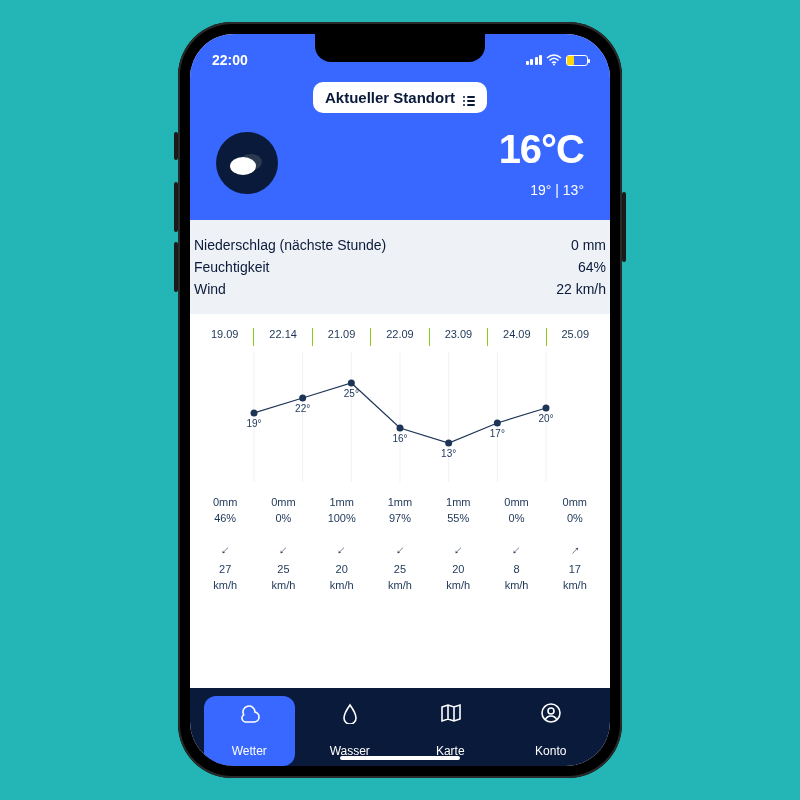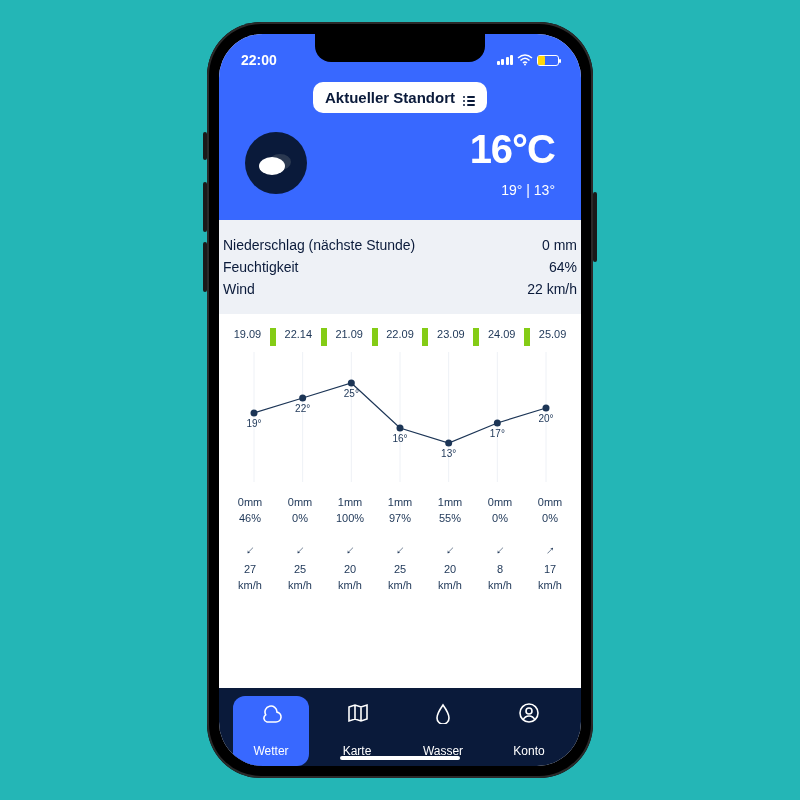--- a/index.html
+++ b/index.html
@@ -3,21 +3,21 @@
 <meta charset="utf-8">
 <style>
   * { box-sizing: border-box; margin: 0; padding: 0; }
   body {
     width: 800px; height: 800px;
     background: #24b6b6;
     font-family: -apple-system, BlinkMacSystemFont, "Segoe UI", sans-serif;
     display: flex; align-items: center; justify-content: center;
   }
   .device {
-    width: 386px; height: 756px;
+    width: 444px; height: 756px;
     background: #000; border-radius: 54px;
     padding: 12px; position: relative;
     box-shadow: 0 0 0 2px #2a2a2a inset;
   }
   .btn-side { position: absolute; background: #1a1a1a; border-radius: 2px; }
   .btn-l1 { left: -4px; top: 110px; width: 4px; height: 28px; }
   .btn-l2 { left: -4px; top: 160px; width: 4px; height: 50px; }
   .btn-l3 { left: -4px; top: 220px; width: 4px; height: 50px; }
   .btn-r  { right: -4px; top: 170px; width: 4px; height: 70px; }
   .screen {
@@ -71,21 +71,21 @@
     background: #eef1f6; padding: 14px 4px;
     color: #0a1a3a; font-size: 14px;
   }
   .stat-row { display:flex; justify-content:space-between; padding: 3px 0;}
   .forecast {
     flex: 1; background: #fff; padding: 14px 6px 8px;
     color: #1c3556; font-size: 11px;
   }
   .fc-section { display:flex; }
   .fc-col { flex:1; text-align:center; }
-  .dates .fc-col { border-right: 6px solid #84cc16; padding-bottom: 6px; font-weight:500;}
+  .dates .fc-col { border-right: 1px solid #84cc16; padding-bottom: 6px; font-weight:500;}
   .dates .fc-col:last-child{border:none;}
   .chart { position:relative; height: 130px; margin: 6px 0 10px;}
   .chart svg { width:100%; height:100%; }
   .precip .fc-col, .wind .fc-col { padding: 3px 0; line-height:1.45; color:#1c3556;}
   .wind { margin-top: 8px;}
   .arrow { display:block; font-size:13px; margin-bottom:2px;}
   .tabbar {
     background: #0a1a3a; height: 78px;
     display:flex; padding: 8px 14px 0;
     gap: 10px;
@@ -262,29 +262,29 @@
 
     <div class="tabbar" id="tabbar">
         <div class="tab active">
           <svg viewBox="0 0 22 22">
             <path d="M17 10a6 6 0 10-11.3 2.8A4 4 0 007 20h9a5 5 0 001-9.9z" fill="none" stroke="currentColor" stroke-width="1.6"></path>
           </svg>
           <span>Wetter</span>
         </div>
         <div class="tab">
           <svg viewBox="0 0 22 22">
+            <path d="M11 3 C6 10 5 13 5 16a6 6 0 0012 0c0-3-1-6-6-13z" fill="none" stroke="currentColor" stroke-width="1.6"></path>
+          </svg>
+          <span>Wasser</span>
+        </div>
+        <div class="tab">
+          <svg viewBox="0 0 22 22">
             <path d="M3 5l6-2 6 2 6-2v14l-6 2-6-2-6 2V5z M9 3v14 M15 5v14" fill="none" stroke="currentColor" stroke-width="1.6"></path>
           </svg>
           <span>Karte</span>
-        </div>
-        <div class="tab">
-          <svg viewBox="0 0 22 22">
-            <path d="M11 3 C6 10 5 13 5 16a6 6 0 0012 0c0-3-1-6-6-13z" fill="none" stroke="currentColor" stroke-width="1.6"></path>
-          </svg>
-          <span>Wasser</span>
         </div>
         <div class="tab">
           <svg viewBox="0 0 22 22">
             <circle cx="11" cy="11" r="9" fill="none" stroke="currentColor" stroke-width="1.6"></circle>
             <circle cx="11" cy="9" r="3" fill="none" stroke="currentColor" stroke-width="1.6"></circle>
             <path d="M5 18c1.5-3 4-4 6-4s4.5 1 6 4" fill="none" stroke="currentColor" stroke-width="1.6"></path>
           </svg>
           <span>Konto</span>
         </div>
       </div>

